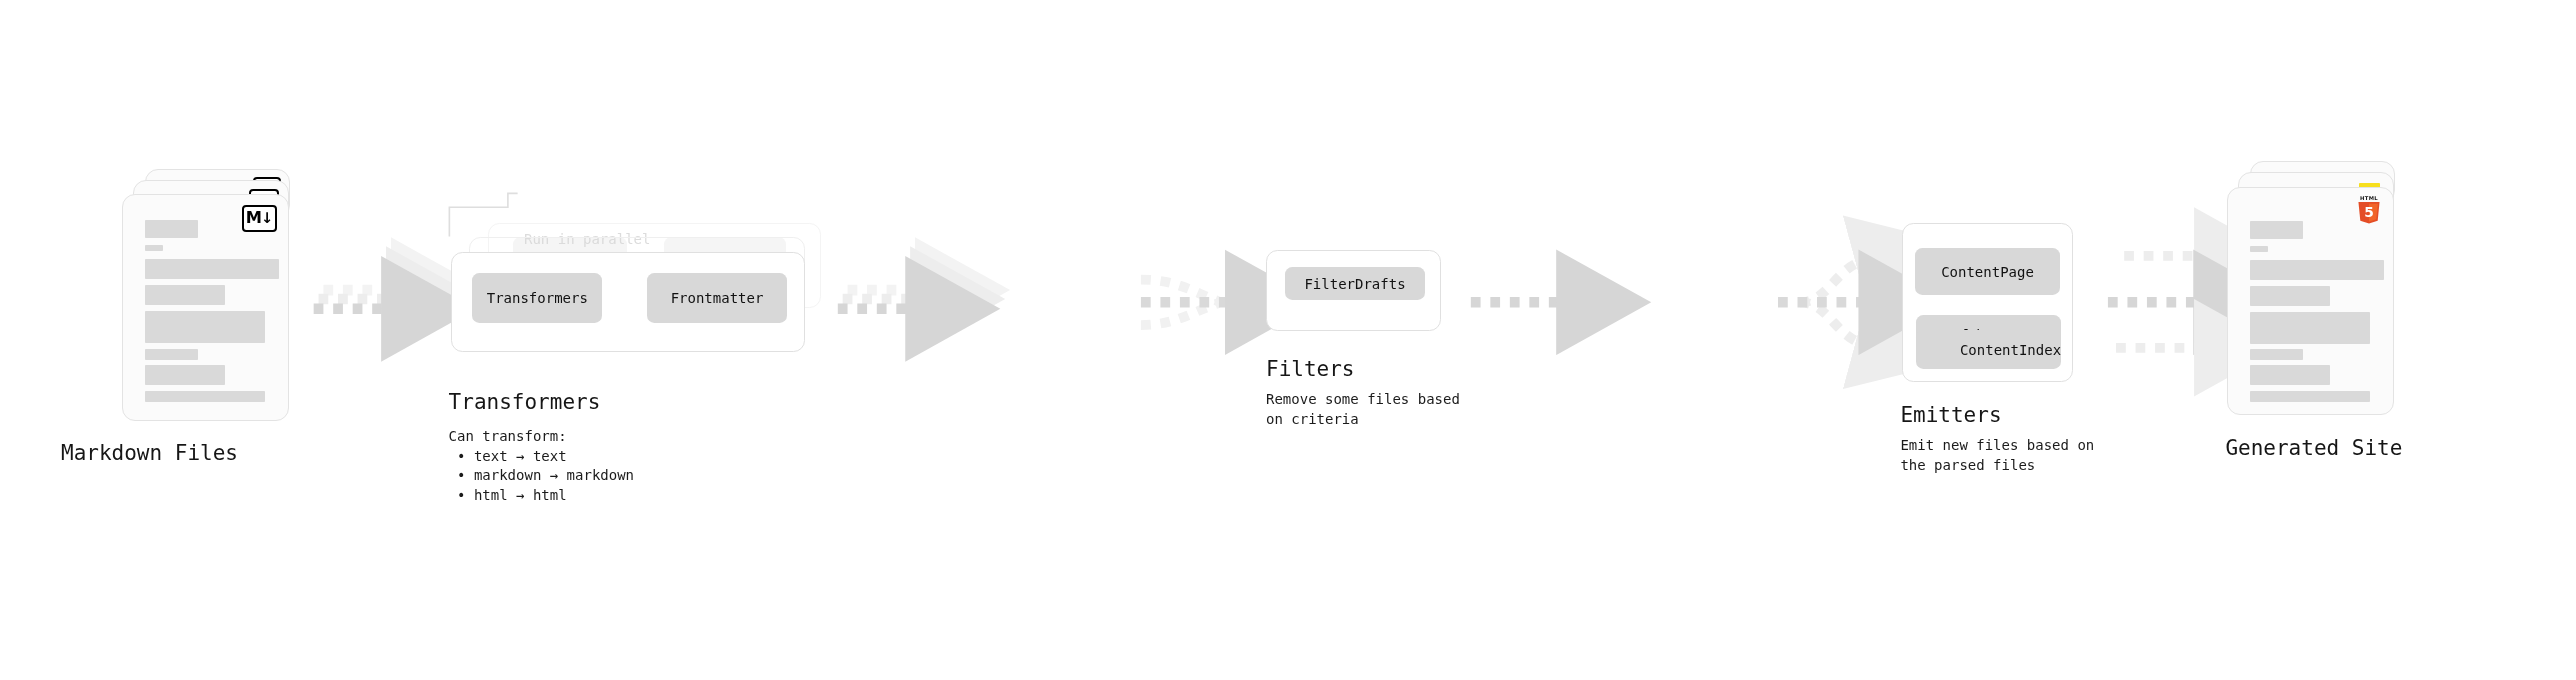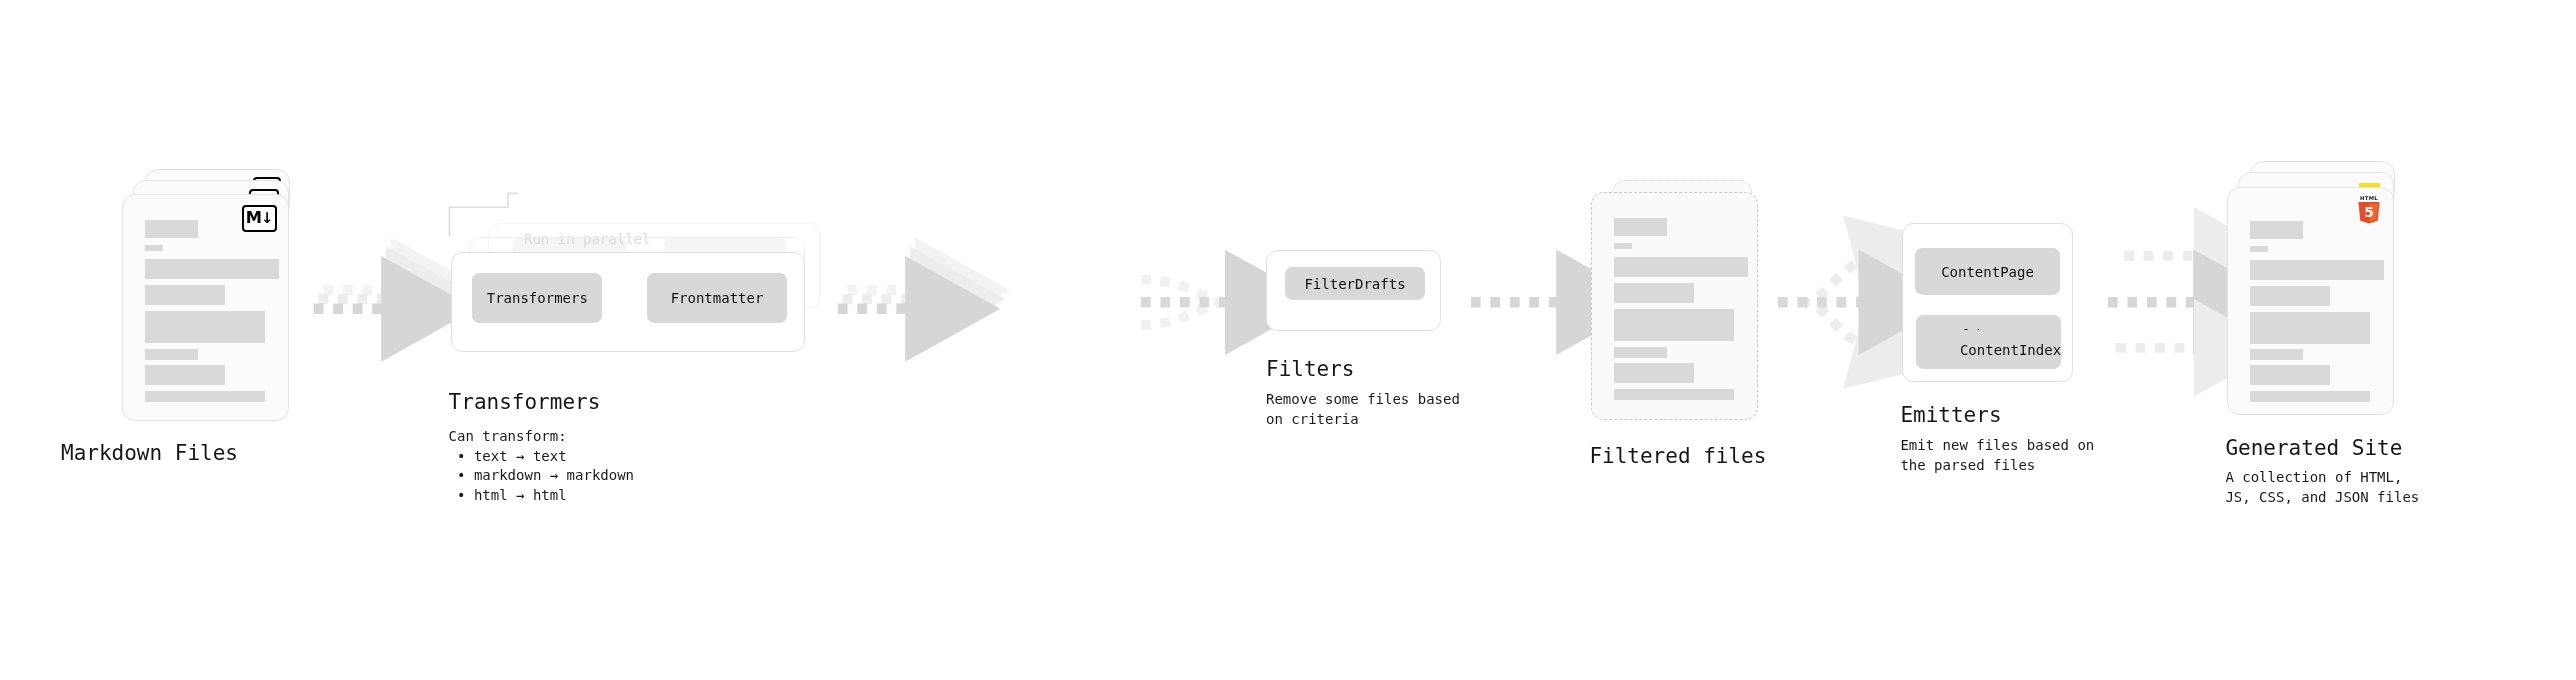--- a/index.html
+++ b/index.html
@@ -234,38 +234,20 @@
 
 <div class="node" style="left:1266px;top:250px;">
   <div class="pbox" style="left:0px;top:0px;width:175px;height:81px;">
     <div class="chip" style="left:18px;top:16.3px;width:140px;height:33px;">FilterDrafts</div>
   </div>
   <div class="title" style="left:0px;top:107px;">Filters</div>
   <div class="caption" style="left:0px;top:140px;">Remove some files based
 on criteria</div>
 </div>
 
-<div class="node" style="left:1591px;top:180px;">
-  <div class="doc-stack" style="width:187px;height:244px;">
-    <div class="doc dotted" style="left:21px;top:0px;width:140px;height:32.5px;"></div>
-    <div class="doc dashed" style="left:0px;top:12.2px;width:167px;height:228px;">
-      <div class="doc-body">
-        <div class="bar" style="left:22px;top:25px;width:53px;height:18px;"></div>
-        <div class="bar" style="left:22px;top:50px;width:18px;height:5.7px;"></div>
-        <div class="bar" style="left:22px;top:64px;width:134px;height:20.3px;"></div>
-        <div class="bar" style="left:22px;top:90px;width:80px;height:20.3px;"></div>
-        <div class="bar" style="left:22px;top:116px;width:120px;height:32px;"></div>
-        <div class="bar" style="left:22px;top:154px;width:53px;height:10.6px;"></div>
-        <div class="bar" style="left:22px;top:170px;width:80px;height:20.3px;"></div>
-        <div class="bar" style="left:22px;top:196px;width:120px;height:10.6px;"></div>
-      </div>
-    </div>
-  </div>
-  <div class="title" style="left:-1.6px;top:264px;">Filtered files</div>
-</div>
 
 <div class="node" style="left:1902px;top:223px;">
   <div class="pbox" style="left:0px;top:0px;width:171px;height:159px;">
     <div class="chip" style="left:12px;top:12.2px;width:145px;height:47px;margin-top:12px;">ContentPage</div>
     <div class="chip" style="left:13px;top:59px;width:145px;height:39px;margin-top:32px;">FolderPage</div>
     <div class="chip" style="left:13px;top:106px;width:145px;height:39px;padding-left:44px;">ContentIndex</div>
   </div>
   <div class="title" style="left:-1.6px;top:180px;">Emitters</div>
   <div class="caption" style="left:-1.6px;top:213px;">Emit new files based on
 the parsed files</div>
@@ -302,18 +284,16 @@
         <svg width="26" height="31" viewBox="0 0 32 38">
           <text x="16" y="8" font-size="6.5" font-family="DejaVu Sans, sans-serif" font-weight="bold" fill="#111" text-anchor="middle" letter-spacing="0.5">HTML</text>
           <path d="M3,11 L29,11 L26.7,34 L16,37.5 L5.3,34 Z" fill="#e44d26"></path>
           <path d="M16,13 L27,13 L25,32.3 L16,35.2 Z" fill="#f16529"></path>
           <text x="16" y="30" font-size="17" font-family="DejaVu Sans, sans-serif" font-weight="bold" fill="#ffffff" text-anchor="middle">5</text>
         </svg>
       </div>
     </div>
   </div>
   <div class="title" style="left:-1.6px;top:275px;">Generated Site</div>
-  <div class="caption" style="left:-1.6px;top:307px;">A collection of HTML,
-JS, CSS, and JSON files</div>
 </div>
 
 </div>
 
 
 </body></html>

